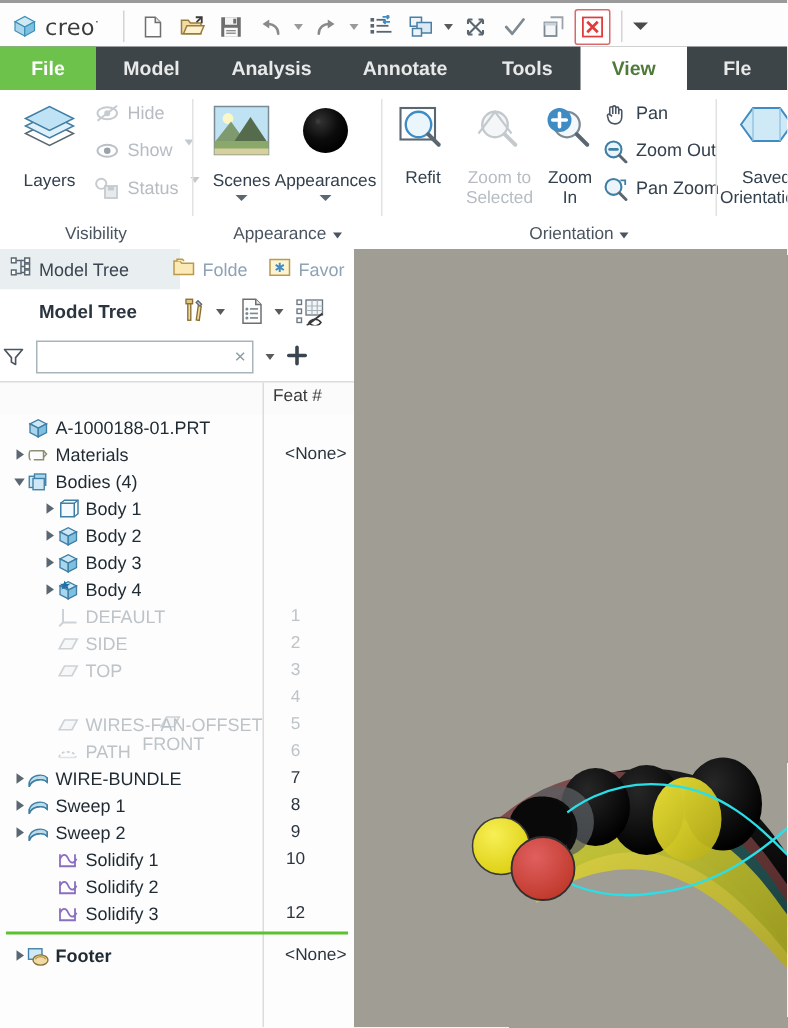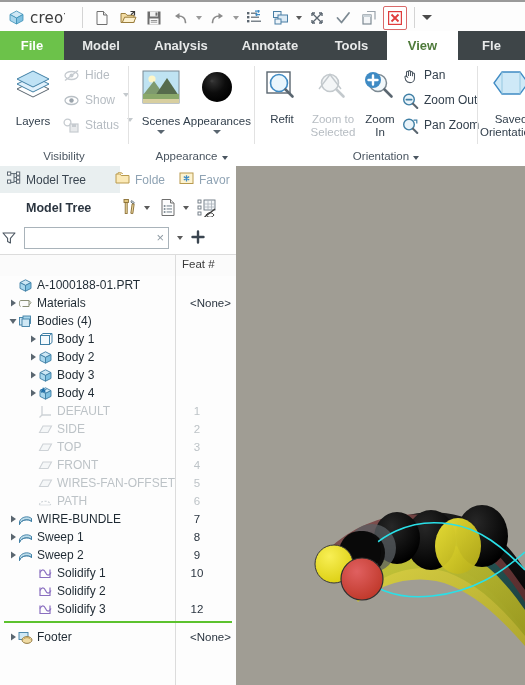--- a/index.html
+++ b/index.html
@@ -629,21 +629,21 @@
         <span class="arw"></span>
         <span class="ico">
           <svg width="15" height="15" viewBox="0 0 15 15">
               <polygon points="1.5,10.5 5,4 13.5,4 10,10.5" fill="#f5f7f8" stroke="#cdd2d6" stroke-width="1.1"></polygon>
             </svg>
         </span>
         <span class="nm">TOP</span>
       </div>
       <div class="featnum dim" style="top:162px;">3</div>
 
-      <div class="row dim" style="top:180px;padding-left:28px;">
+      <div class="row dim" style="top:180px;padding-left:28px;flex-direction:column;">
         <span class="arw"></span>
         <span class="ico">
           <svg width="15" height="15" viewBox="0 0 15 15">
               <polygon points="1.5,10.5 5,4 13.5,4 10,10.5" fill="#f5f7f8" stroke="#cdd2d6" stroke-width="1.1"></polygon>
             </svg>
         </span>
         <span class="nm">FRONT</span>
       </div>
       <div class="featnum dim" style="top:180px;">4</div>
 
@@ -752,21 +752,21 @@
               <path d="M2 3.5v8h10v-8" fill="none" stroke="#8a6fc0" stroke-width="1.2"></path>
               <path d="M2 6.5c1.8-3.5 4-3.5 5.5 0s3.7 3.5 5.5 0" fill="none" stroke="#8a6fc0" stroke-width="1.2"></path>
             </svg>
         </span>
         <span class="nm">Solidify 3</span>
       </div>
       <div class="featnum" style="top:324px;">12</div>
 
       <div class="insertbar" style="top:345px;"></div>
 
-      <div class="row" style="top:352px;padding-left:8px;">
+      <div class="row" style="top:352px;padding-left:8px;font-weight:bold;">
         <span class="arw">
             <svg width="7" height="8" viewBox="0 0 7 8">
               <polygon points="1,0.5 6,4 1,7.5" fill="#5a6670"></polygon>
             </svg>
           </span>
         <span class="ico">
           <svg width="16" height="15" viewBox="0 0 16 15">
               <rect x="1" y="2.5" width="9" height="7" fill="#cfe8f5" stroke="#3f7fa5" stroke-width="0.9"></rect>
               <ellipse cx="9" cy="10" rx="5" ry="3.4" fill="#f0dba4" stroke="#8a6f34" stroke-width="0.9"></ellipse>
               <path d="M5.5 9.5c1.5-2.4 5.5-2.4 7 0" fill="none" stroke="#b99a4e" stroke-width="0.8"></path>

